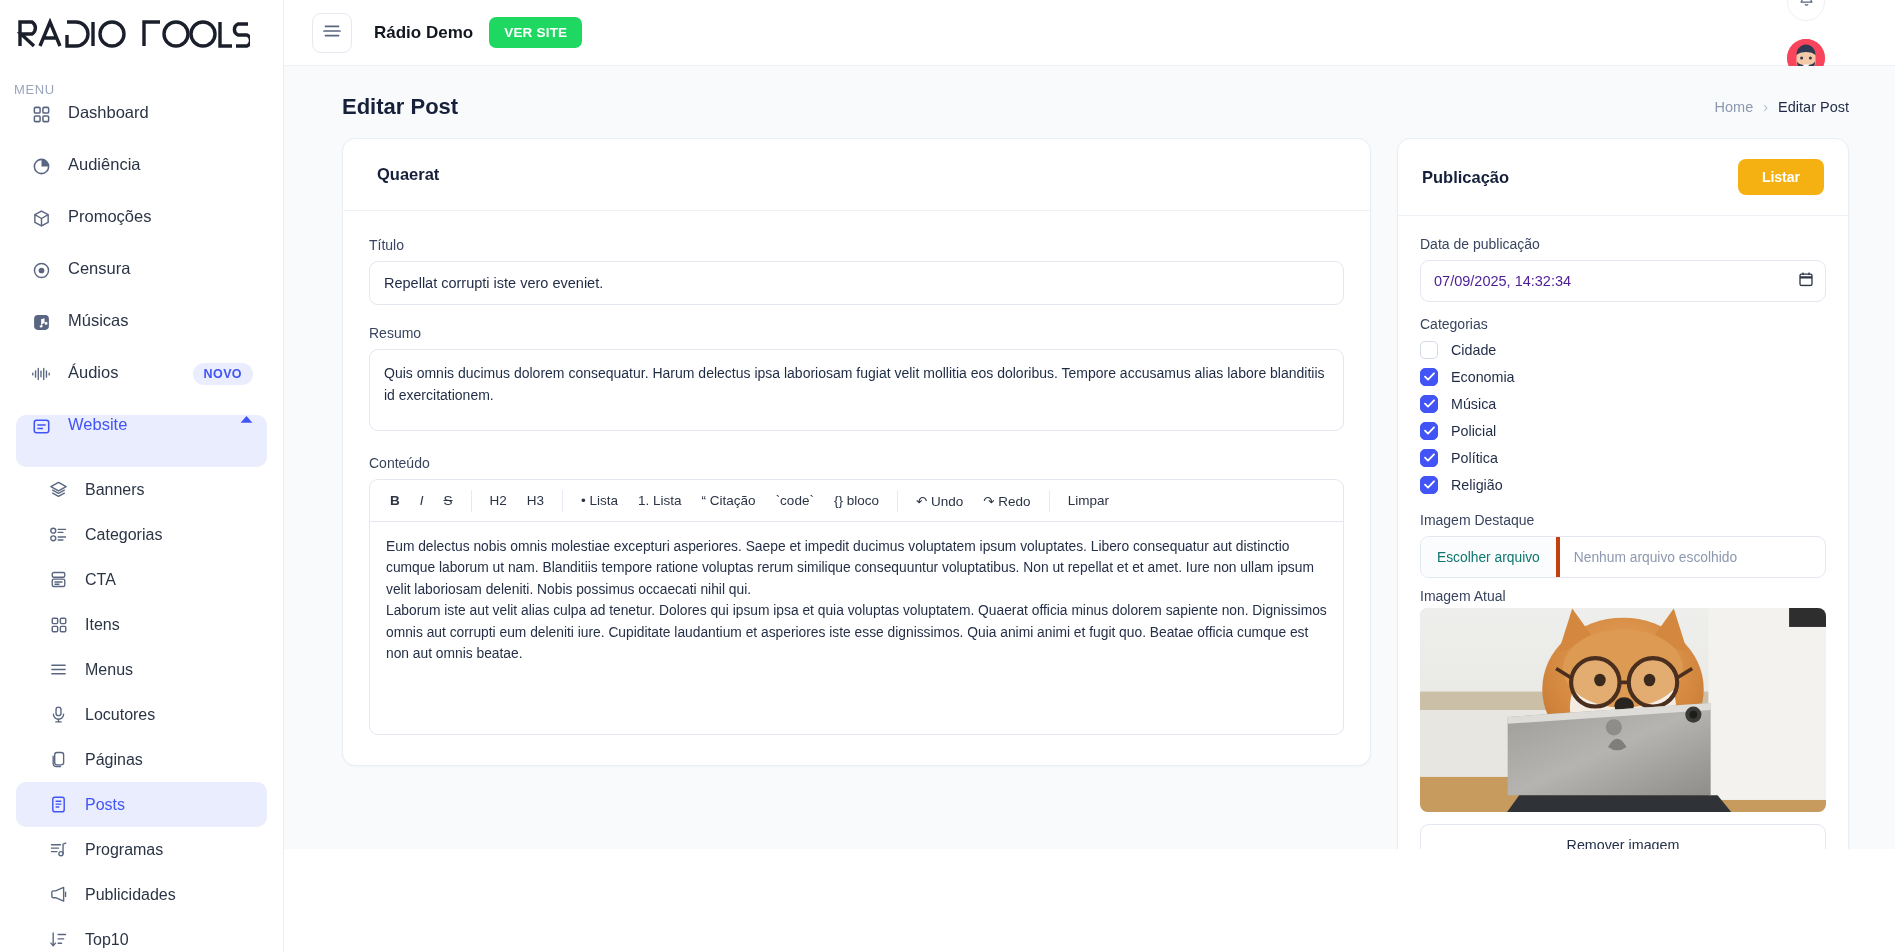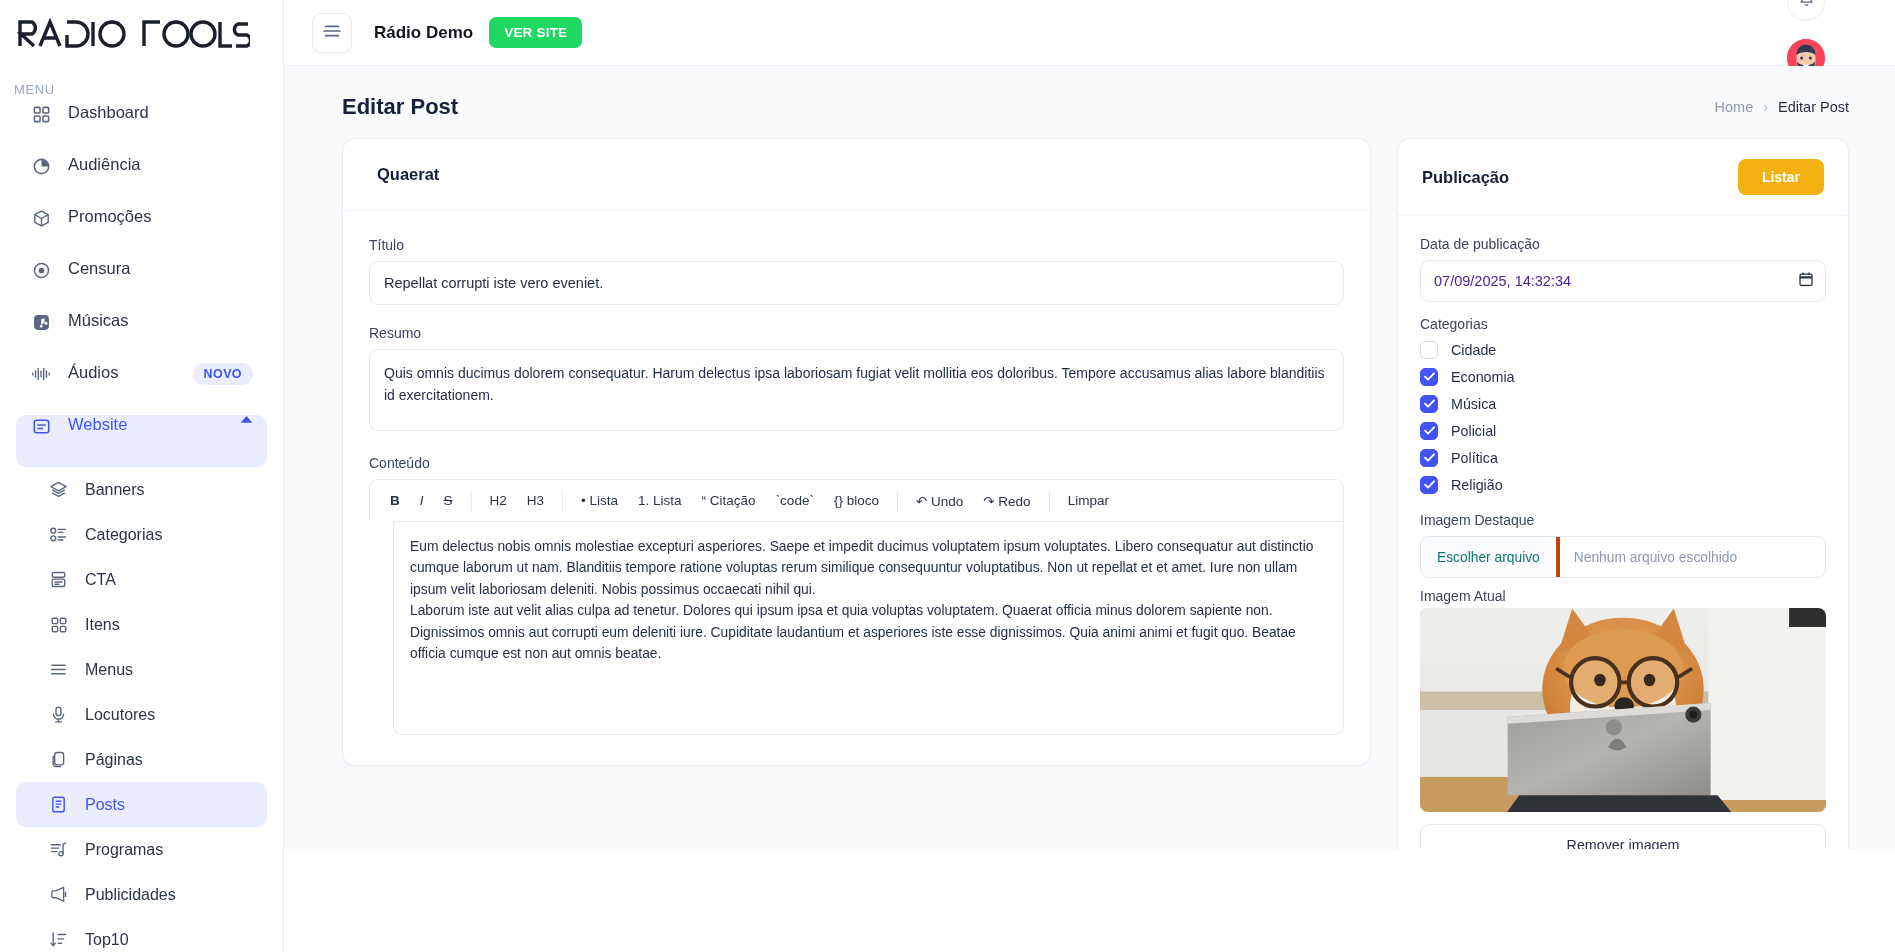--- a/index.html
+++ b/index.html
@@ -144,21 +144,20 @@
     font-family: "Liberation Sans", sans-serif;
   }
   .tb-btn.b { font-weight: 700; }
   .tb-btn.i { font-style: italic; }
   .tb-btn.s { text-decoration: line-through; }
   .tb-sep { width: 1px; height: 22px; background: #e6eaf2; margin: 0 8px; }
   .editor-area {
     border: 1px solid #e2e7f0; border-radius: 0 0 9px 9px; min-height: 214px;
     padding: 14px 16px; font-size: 13.8px; color: #253048; line-height: 1.55;
     background: #fff;
-    margin-left: 24px;
   }
   .editor-area p { margin: 0; }
 
   
   .btn-listar {
     background: #f5b112; color: #ffffff; font-size: 14px; font-weight: 600;
     border: none; border-radius: 8px; padding: 10px 24px; cursor: pointer;
     font-family: "Liberation Sans", sans-serif;
   }
   .date-input-wrap { position: relative; }

